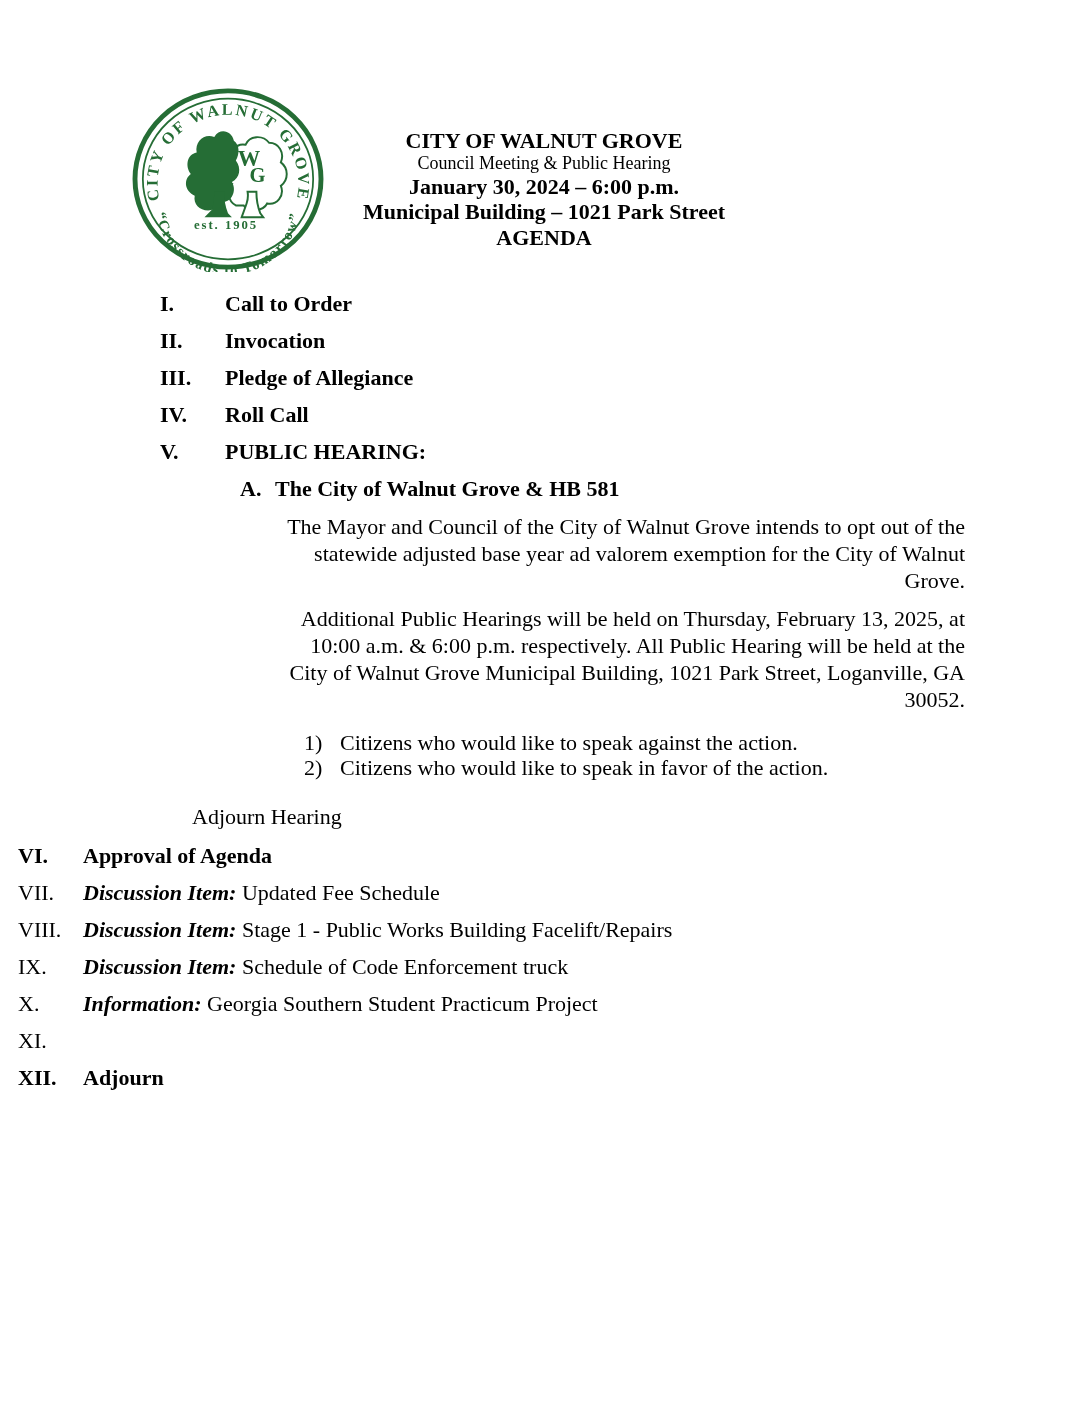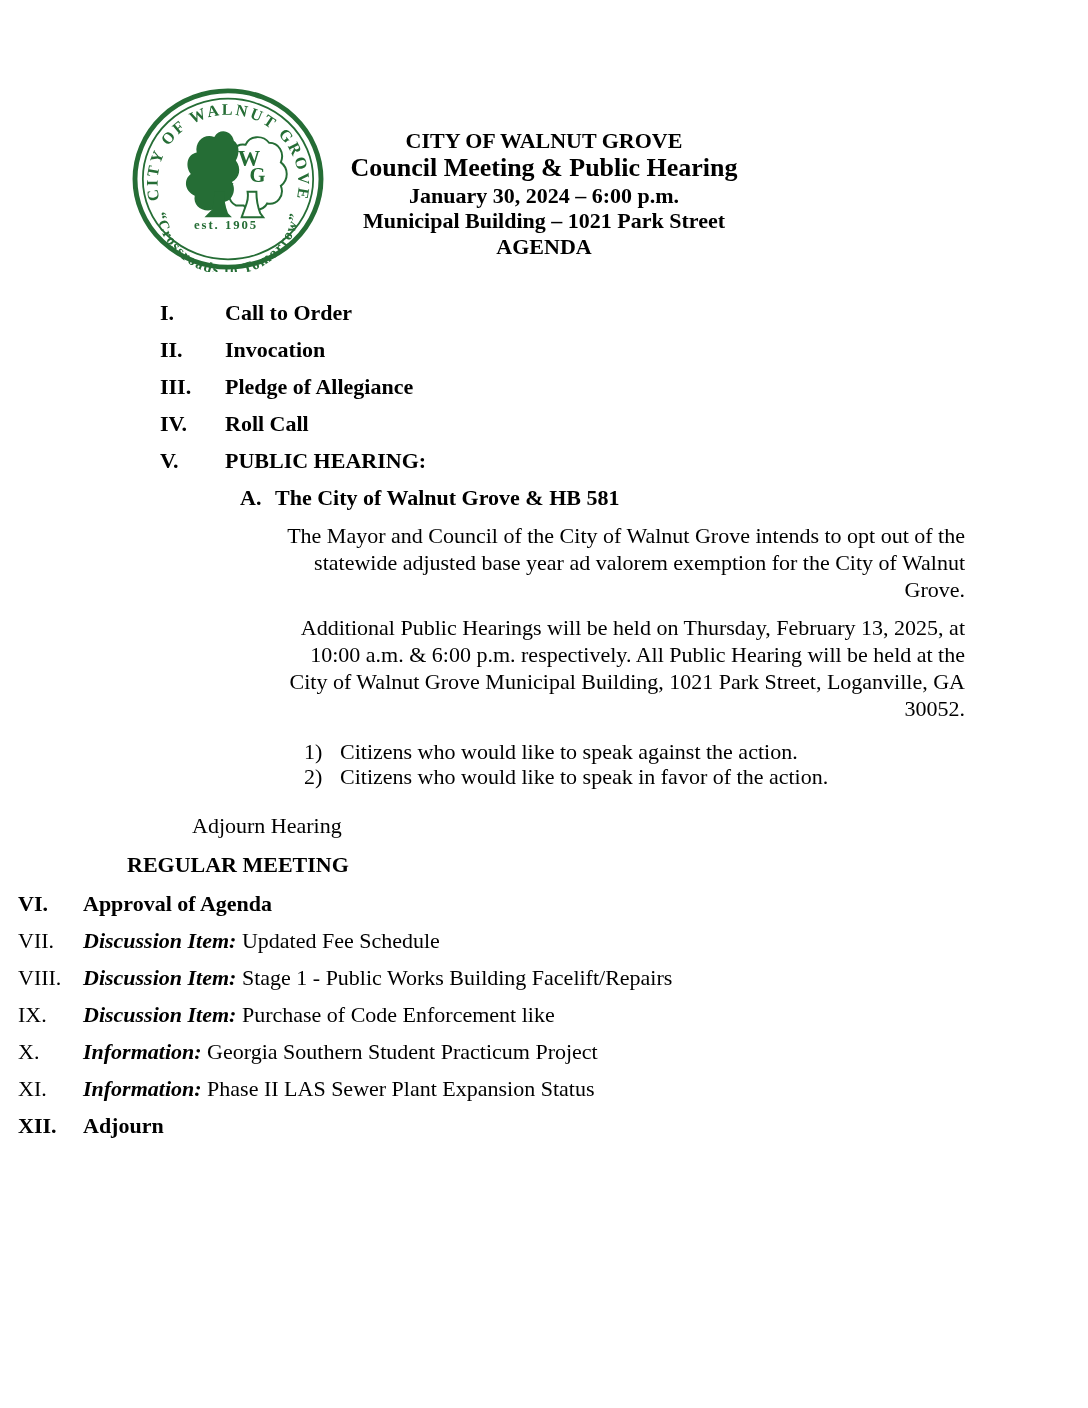--- a/index.html
+++ b/index.html
@@ -10,21 +10,21 @@
     font-family:"Liberation Serif", serif;
     font-size:22px;color:#000;
     overflow:hidden;
   }
   
   .logo{position:absolute;left:129px;top:86px;width:198px;height:186px;}
   .logo svg{width:100%;height:100%;display:block;}
   
   .header{padding-top:128px;text-align:center;line-height:1.15;}
   .h1{font-weight:bold;}
-  .h2{font-weight:bold;font-size:26px;}
+  .h2{font-weight:normal;font-size:18px;}
   .h3,.h4{font-weight:bold;}
   .h5{font-weight:bold;}
   
   .toplist{margin-top:41px;}
   .row{display:flex;padding-left:160px;line-height:26px;margin-bottom:11px;}
   .row .num{flex:0 0 65px;}
   .toplist .row{font-weight:bold;}
   
   .subrow{display:flex;padding-left:240px;line-height:26px;margin-top:10px;font-weight:bold;}
   .subrow .subnum{flex:0 0 35px;}
@@ -125,46 +125,44 @@
       <span class="stext">Citizens who would like to speak against the action.</span>
     </div>
     <div class="speakrow">
       <span class="snum">2)</span>
       <span class="stext">Citizens who would like to speak in favor of the action.</span>
     </div>
   </div>
 
   <div class="adjourn-hearing">Adjourn Hearing</div>
 
-  <div class="regular-heading">REGULAR MEETING</div>
 
   <div class="reglist">
     <div class="row bold-item">
       <span class="num">VI.</span>
       <span class="label"><span class="prefix"></span><span class="rest">Approval of Agenda</span></span>
     </div>
     <div class="row">
       <span class="num">VII.</span>
       <span class="label"><span class="prefix">Discussion Item:</span><span class="rest"> Updated Fee Schedule</span></span>
     </div>
     <div class="row">
       <span class="num">VIII.</span>
       <span class="label"><span class="prefix">Discussion Item:</span><span class="rest"> Stage 1 - Public Works Building Facelift/Repairs</span></span>
     </div>
     <div class="row">
       <span class="num">IX.</span>
-      <span class="label"><span class="prefix">Discussion Item:</span><span class="rest"> Purchase of Code Enforcement like</span></span>
+      <span class="label"><span class="prefix">Discussion Item:</span><span class="rest"> Schedule of Code Enforcement truck</span></span>
     </div>
     <div class="row">
       <span class="num">X.</span>
       <span class="label"><span class="prefix">Information:</span><span class="rest"> Georgia Southern Student Practicum Project</span></span>
     </div>
     <div class="row">
       <span class="num">XI.</span>
-      <span class="label"><span class="prefix">Information:</span><span class="rest"> Phase II LAS Sewer Plant Expansion Status</span></span>
     </div>
     <div class="row bold-item">
       <span class="num">XII.</span>
       <span class="label"><span class="prefix"></span><span class="rest">Adjourn</span></span>
     </div>
   </div>
 
 </div>
 
 </body></html>

